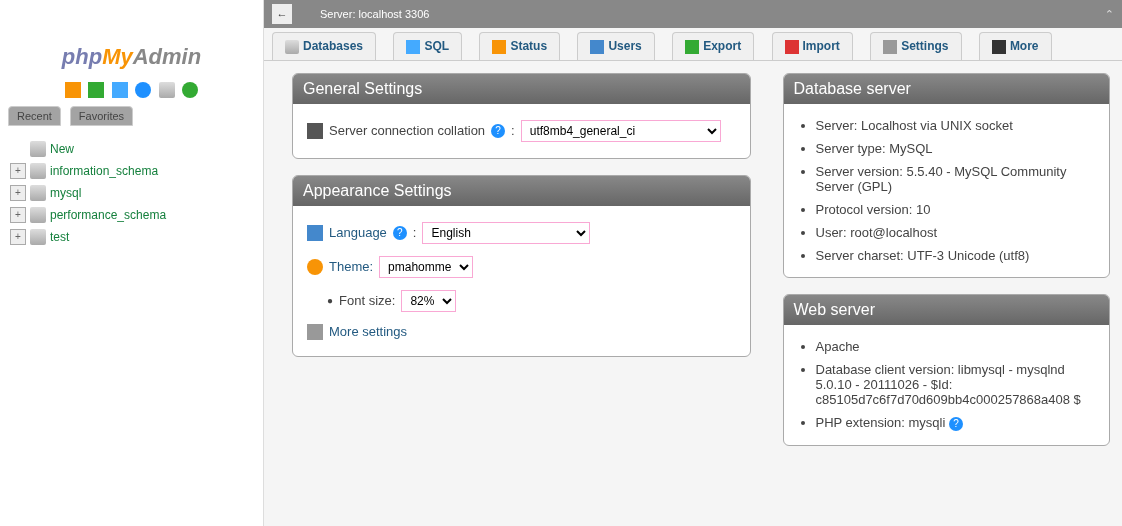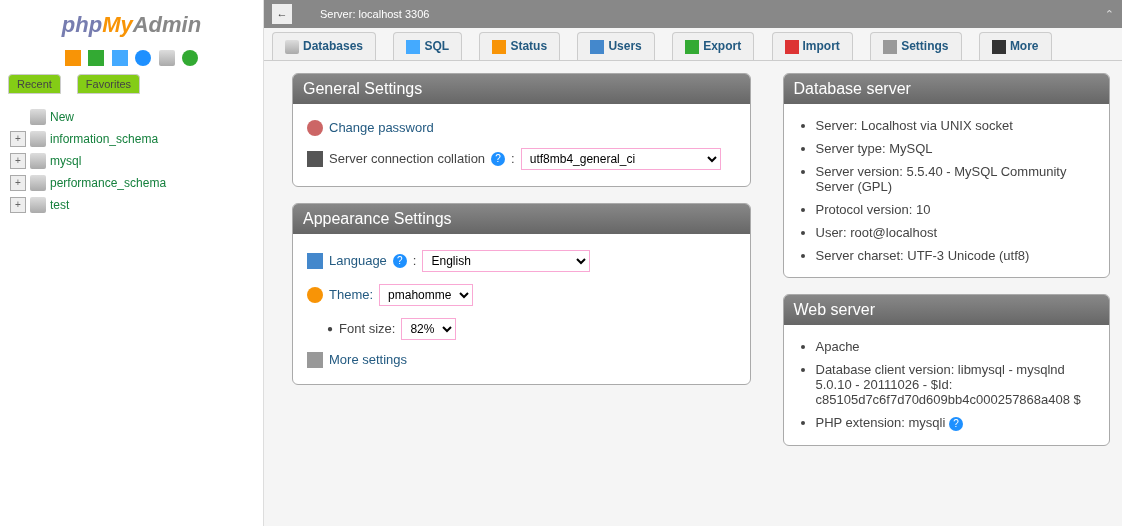--- a/index.html
+++ b/index.html
@@ -1,26 +1,26 @@
 <!DOCTYPE html>
 <html><head>
 <meta charset="utf-8">
 <style>
 * { box-sizing: border-box; margin: 0; padding: 0; }
 body { font-family: Arial, sans-serif; font-size: 12px; color: #444; background: #fff; width: 1122px; height: 526px; overflow: hidden; display: flex; }
 .sidebar { width: 264px; background: #fff; padding: 8px 0; border-right: 1px solid #ddd; }
-.logo { text-align: center; padding: 4px 0 8px; }
+.logo { text-align: center; padding: 4px 0 8px; margin-top: 32px; }
 .logo-text { font-size: 22px; font-weight: bold; font-style: italic; }
 .logo-php { color: #777db0; }
 .logo-my { color: #f89406; }
 .logo-admin { color: #888; }
 .nav-icons { text-align: center; padding: 4px 0; }
 .nav-icons span { display: inline-block; width: 16px; height: 16px; margin: 0 2px; vertical-align: middle; }
 .tabs { padding: 4px 8px; }
-.tab { display: inline-block; padding: 3px 8px; border: 1px solid #ccc; border-radius: 4px 4px 0 0; margin-right: 16px; font-size: 11px; background: #84cc16; cursor: pointer; }
+.tab { display: inline-block; padding: 3px 8px; border: 1px solid #ccc; border-radius: 4px 4px 0 0; margin-right: 9px; font-size: 11px; background: #a3a3a3; cursor: pointer; }
 .tree { padding: 8px 10px; }
 .tree-item { padding: 3px 0; display: flex; align-items: center; }
 .tree-item .expand { width: 16px; height: 16px; border: 1px solid #aaa; background: #eee; text-align: center; line-height: 13px; font-size: 10px; margin-right: 4px; color: #666; }
 .tree-item .expand.none { border: none; background: none; }
 .tree-item .dbicon { width: 16px; height: 16px; margin-right: 4px; }
 .tree-item a { color: #15803d; text-decoration: none; cursor: pointer; }
 .main { flex: 1; background: #f5f5f5; display: flex; flex-direction: column; }
 .topbar { background: #888; color: #fff; padding: 4px 8px; font-size: 11px; display: flex; align-items: center; position: relative; }
 .topbar .back { width: 20px; height: 20px; background: #eee; color: #333; text-align: center; line-height: 18px; margin-right: 8px; cursor: pointer; }
 .topbar .collapse { position: absolute; right: 8px; cursor: pointer; color: #ddd; }
@@ -113,24 +113,20 @@
     <span class="mtab"><span class="ticon" style="background:#d33;"></span><span>Import</span></span>
     <span class="mtab"><span class="ticon" style="background:#999;"></span><span>Settings</span></span>
     <span class="mtab"><span class="ticon" style="background:#333;"></span><span>More</span></span>
   </div>
   <div class="content">
     <div class="col left">
       <div class="panel">
         <div class="panel-header">General Settings</div>
         <div class="panel-body">
           <div class="setting-row">
-            <span class="sicon" style="background:#c66;border-radius:50%;"></span>
-            <a>Change password</a>
-          </div>
-          <div class="setting-row">
             <span class="sicon" style="background:#555;"></span>
             <label>Server connection collation</label>
             <span class="help-icon">?</span>:
             <select style="width:200px;"><option>utf8mb4_general_ci</option></select>
           </div>
         </div>
       </div>
       <div class="panel">
         <div class="panel-header">Appearance Settings</div>
         <div class="panel-body">

